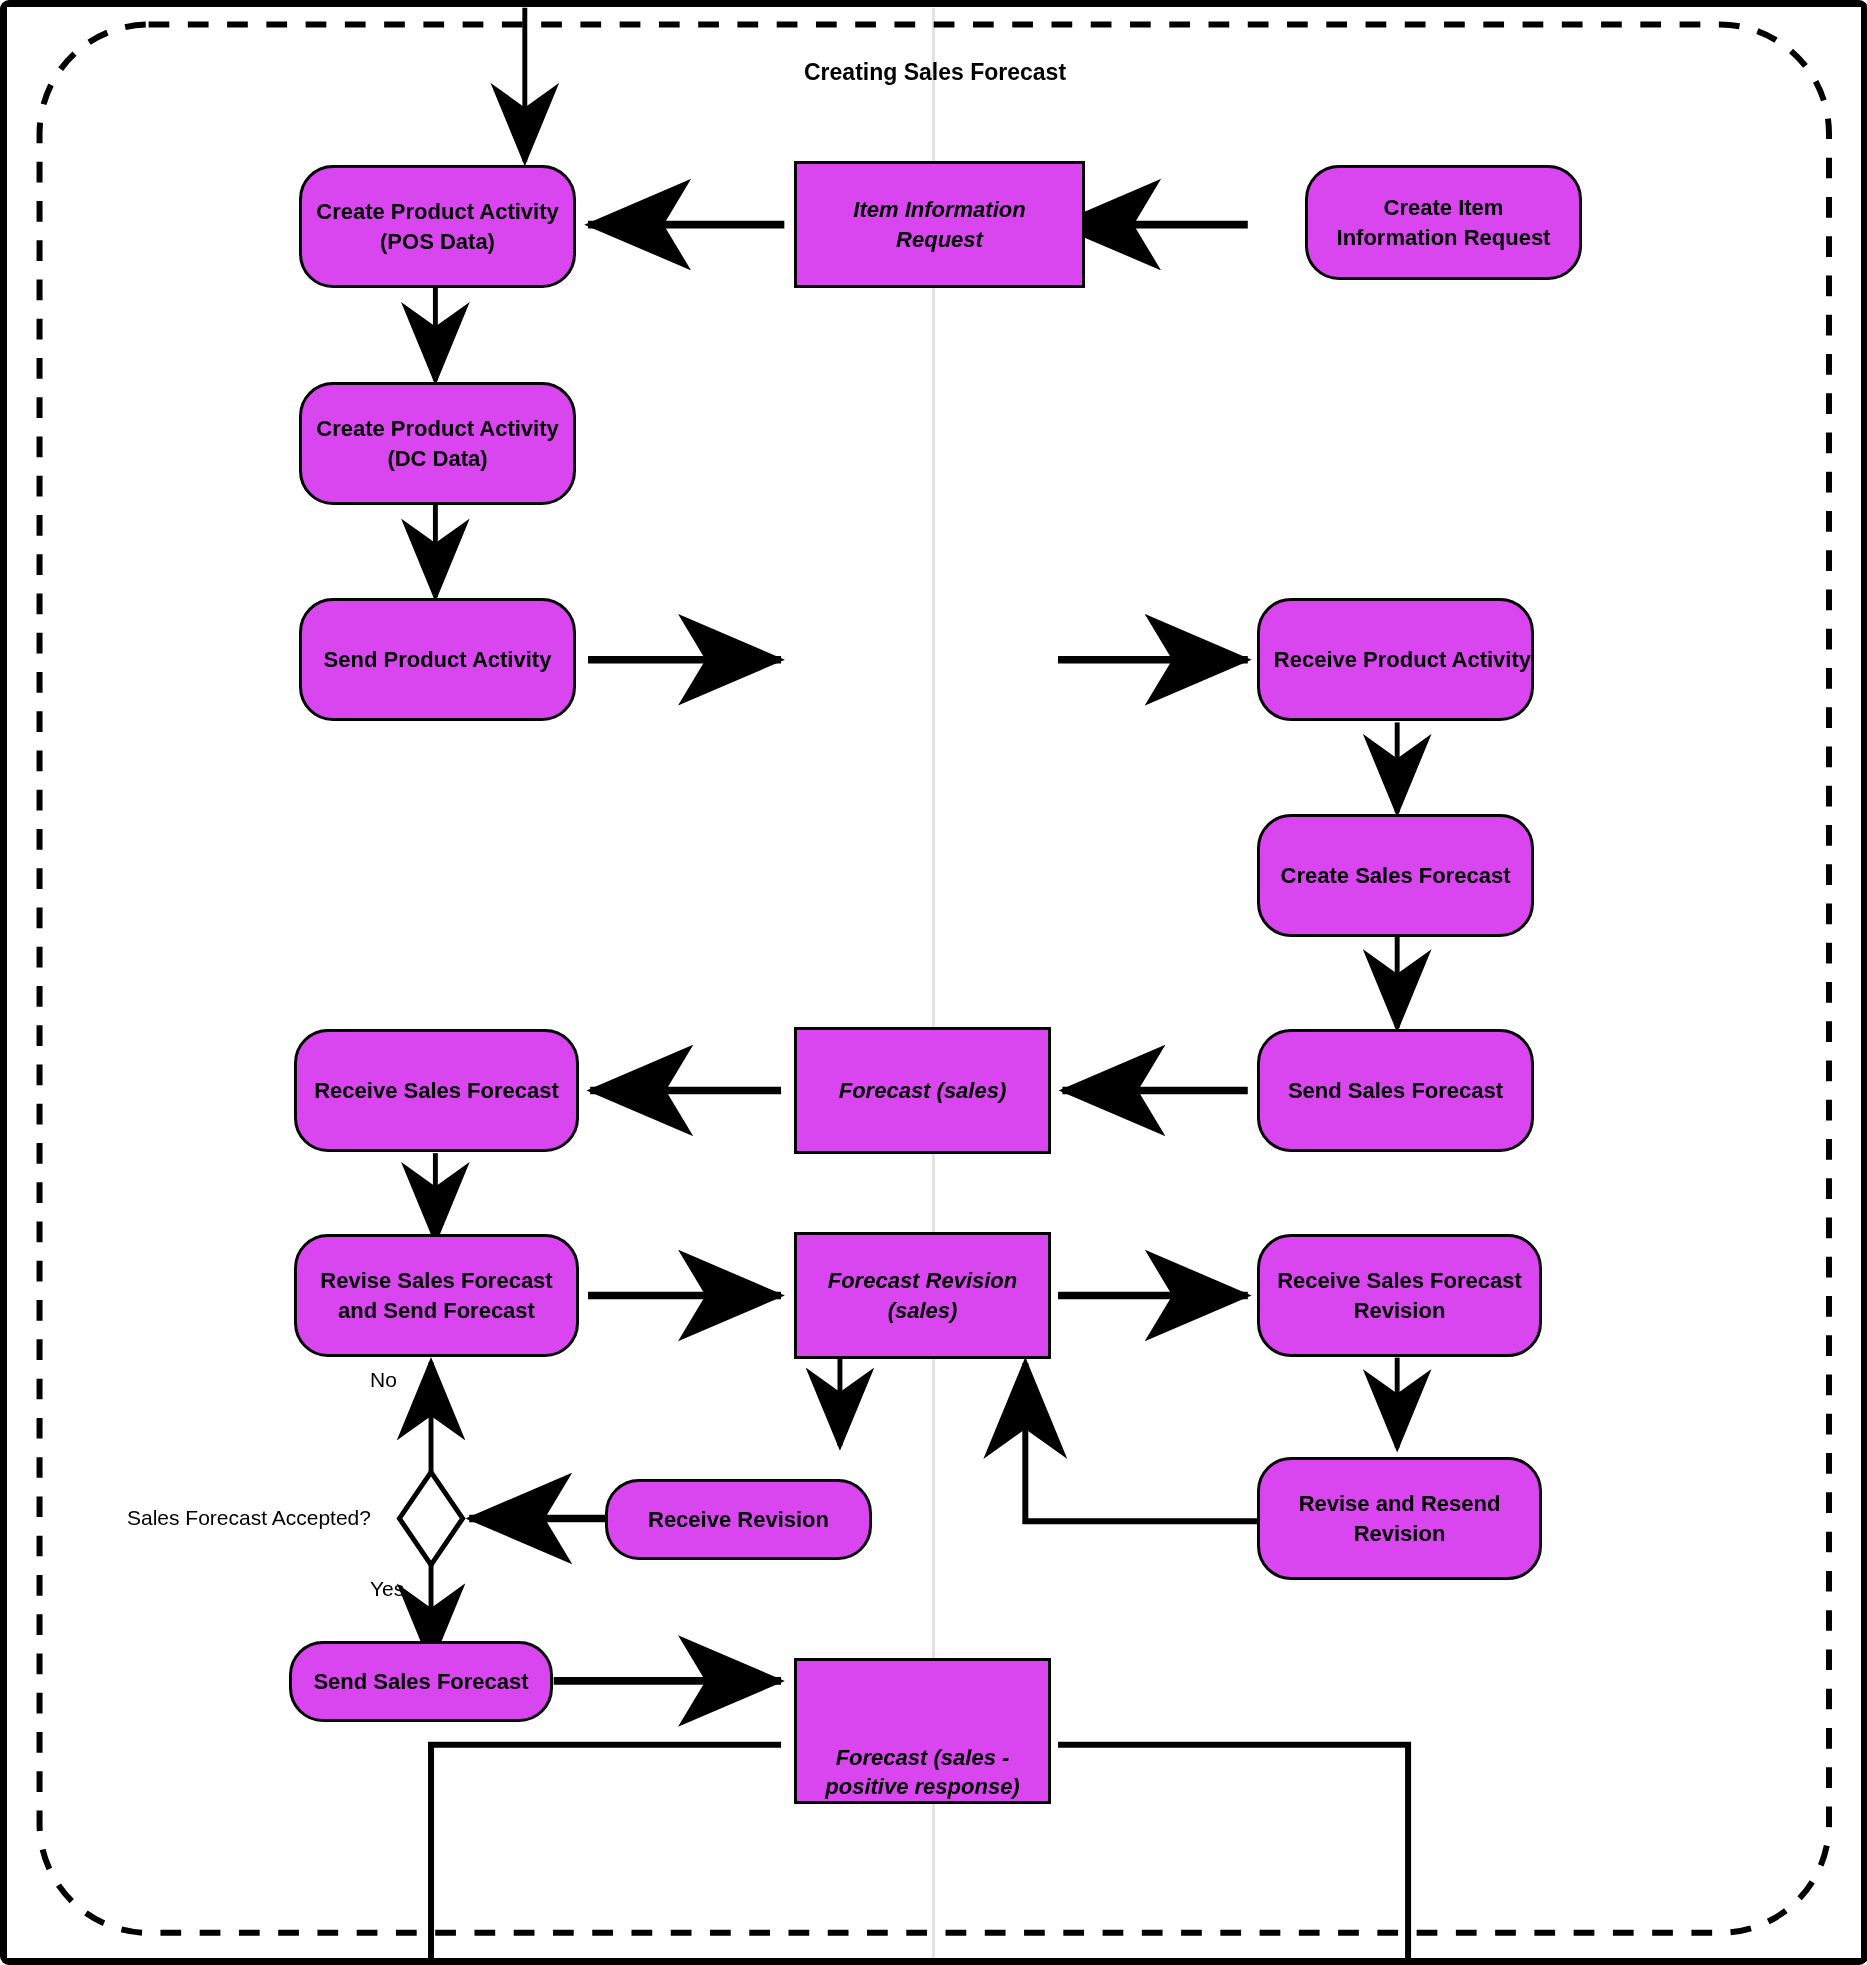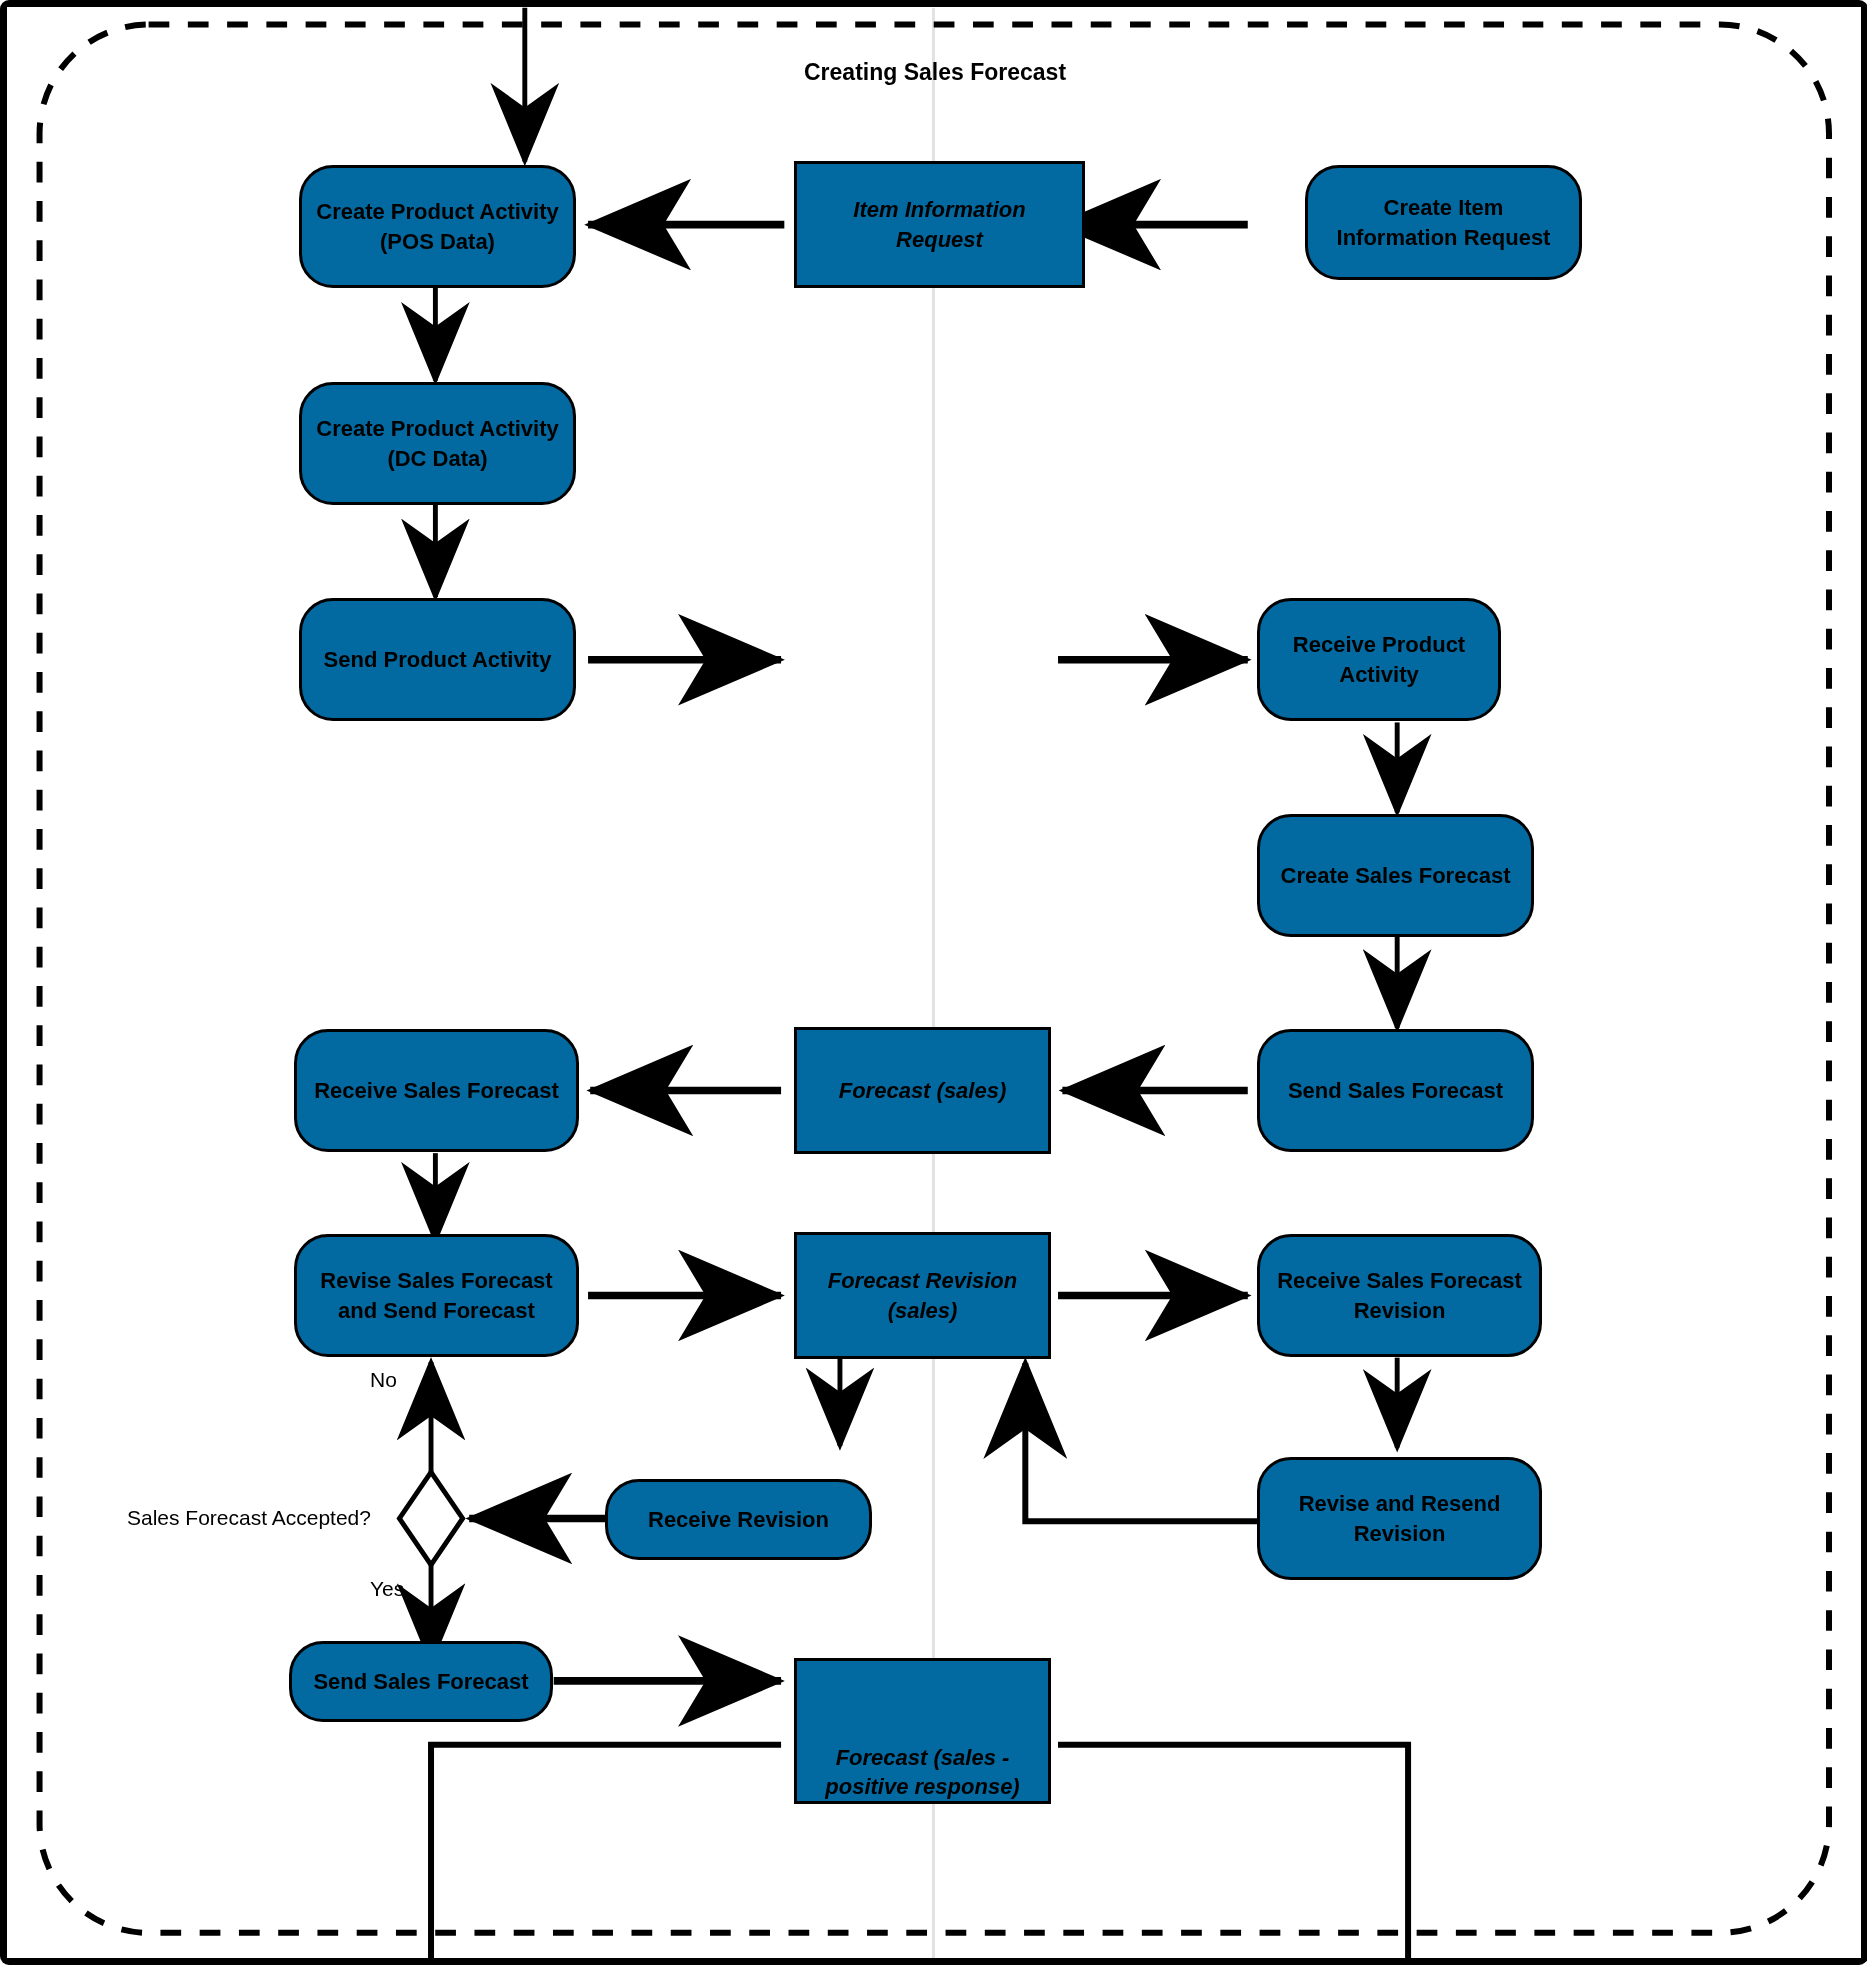--- a/index.html
+++ b/index.html
@@ -1,20 +1,20 @@
 <!DOCTYPE html>
 <html style="font-size:8.7px"><head>
 <meta charset="utf-8">
 <style>
   html,body{margin:0;padding:0;background:#fff;}
   body{font-family:"Liberation Sans",sans-serif;}
   #stage{position:relative;width:1868px;height:1965px;background:#fff;overflow:hidden;border-radius:9px;}
   #frame{position:absolute;left:0;top:0;width:1868px;height:1965px;box-sizing:border-box;border:7.6px solid #000;pointer-events:none;}
   #svgroot{position:absolute;left:0;top:0;width:1868px;height:1965px;}
-  .node{position:absolute;box-sizing:border-box;display:flex;align-items:center;justify-content:center;text-align:center;background:#0369a1;color:#000;line-height:1.32;}
+  .node{position:absolute;box-sizing:border-box;display:flex;align-items:center;justify-content:center;text-align:center;background:#d946ef;color:#000;line-height:1.32;}
   .rounded{border:3.8px solid #000;border-radius:34px;font-weight:bold;font-size:22px;}
   .rect{border:3.8px solid #000;border-radius:0;font-style:italic;font-weight:bold;font-size:22px;}
   .plainlabel{position:absolute;font-size:21px;color:#000;white-space:nowrap;}
   .edgelabel{position:absolute;font-size:21px;color:#000;white-space:nowrap;}
   .title{position:absolute;font-weight:bold;font-size:23px;color:#000;white-space:nowrap;}
 </style>
 </head>
 <body>
 
 <div id="stage">
@@ -109,21 +109,21 @@
       <div>Create Product Activity</div>
       <div>(DC Data)</div>
     </div>
   </div>
 
   <div class="node rounded" style="left:299px;top:598px;width:277px;height:123px;">
     <div>Send Product Activity</div>
   </div>
 
 
-  <div class="node rounded" style="left:1257px;top:598px;width:244px;height:123px;">
+  <div class="node rounded" style="left:1257px;top:598px;width:277px;height:123px;justify-content:flex-end;">
     <div>Receive Product Activity</div>
   </div>
 
   <div class="node rounded" style="left:1257px;top:814px;width:277px;height:123px;">
     <div>Create Sales Forecast</div>
   </div>
 
   <div class="node rounded" style="left:294px;top:1029px;width:285px;height:123px;">
     <div>Receive Sales Forecast</div>
   </div>

